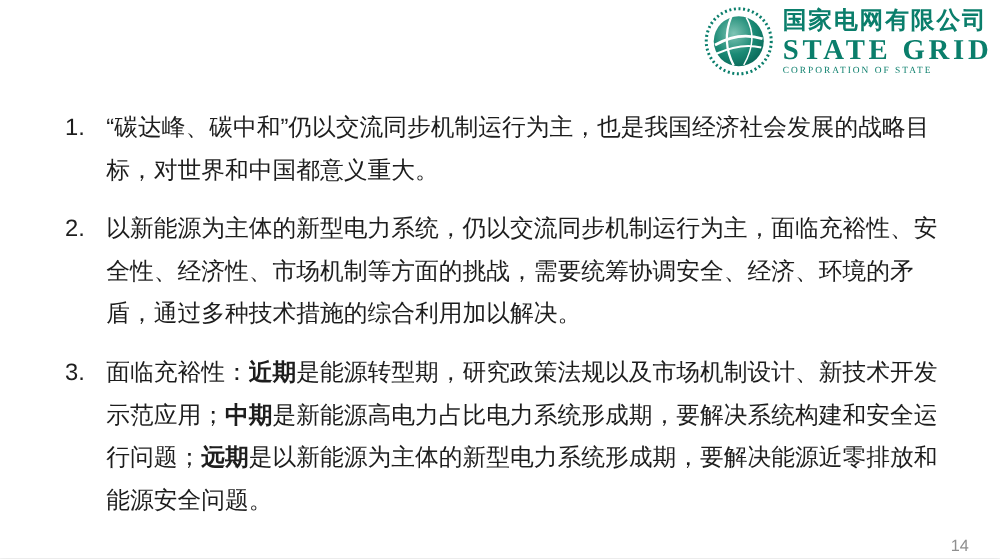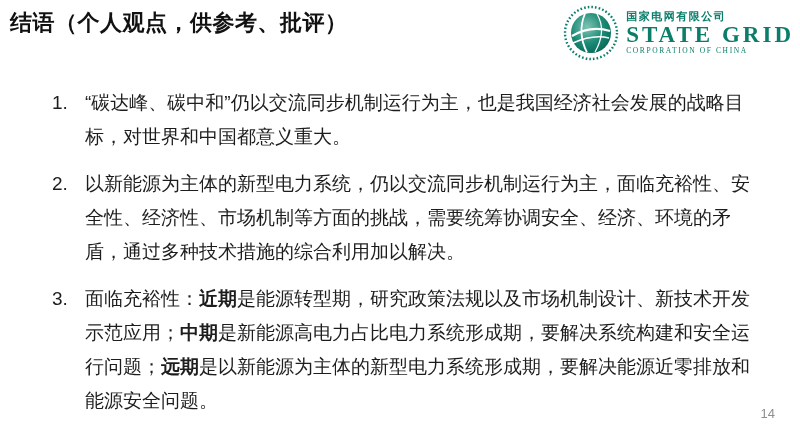--- a/index.html
+++ b/index.html
@@ -7,42 +7,41 @@
     position:relative; width:800px; height:447px; background:#ffffff;
     font-family:"Liberation Sans", sans-serif; overflow:hidden;
     box-shadow:0 0 4px rgba(0,0,0,.2);
   }
   .title {
     position:absolute; left:10px; top:8px; margin:0;
     font-size:22px; font-weight:bold; color:#111; letter-spacing:0.5px;
   }
   .logo { position:absolute; right:6px; top:5px; display:flex; align-items:center; gap:7px; }
   .logo-text { display:flex; flex-direction:column; line-height:1.15; }
-  .logo-cn { font-size:11px; font-weight:bold; letter-spacing:1.5px; }
+  .logo-cn { font-size:19px; font-weight:bold; letter-spacing:1.5px; }
   .logo-en { font-family:"Liberation Serif", serif; font-size:23px; font-weight:bold; letter-spacing:3px; line-height:1.05; }
   .logo-sub { font-size:7.5px; letter-spacing:1.6px; font-family:"Liberation Serif", serif; }
   .points {
     position:absolute; left:52px; top:86px; width:706px;
     margin:0; padding:0; list-style:none;
     font-size:19px; line-height:34px; color:#1d1d1d;
   }
   .points li { display:flex; margin-bottom:13px; }
   .num { flex:none; width:33px; }
   .ptext b { font-weight:bold; }
   .page-number {
-    position:absolute; right:25px; bottom:26px;
+    position:absolute; right:25px; bottom:3px;
     font-size:13px; color:#8f8f8f;
   }
 </style>
 </head>
 <body>
 
 <div class="slide">
 
-  <h1 class="title">结语（个人观点，供参考、批评）</h1>
 
   <div class="logo">
     <svg width="56" height="56" viewBox="0 0 56 56">
       <defs>
         <radialGradient id="sphereGrad" cx="40%" cy="35%" r="75%">
           <stop offset="0%" stop-color="#7fc4b4"></stop>
           <stop offset="55%" stop-color="#1b8a75"></stop>
           <stop offset="100%" stop-color="#066354"></stop>
         </radialGradient>
       </defs>
@@ -52,21 +51,21 @@
       <circle cx="28" cy="28" r="20" fill="url(#sphereGrad)"></circle>
 
       <path d="M9 31 Q 28 20 47 26" fill="none" stroke="#ffffff" stroke-width="2.2"></path>
       <path d="M10 38 Q 30 29 46 33" fill="none" stroke="#ffffff" stroke-width="1.6"></path>
       <path d="M22 8.5 Q 14 28 24 47.5" fill="none" stroke="#ffffff" stroke-width="1.8"></path>
       <path d="M34 9 Q 44 26 32 47" fill="none" stroke="#ffffff" stroke-width="1.2"></path>
     </svg>
     <div class="logo-text" style="color:#0A7E6B">
       <span class="logo-cn">国家电网有限公司</span>
       <span class="logo-en">STATE GRID</span>
-      <span class="logo-sub">CORPORATION OF CHINA</span>
+      <span class="logo-sub">CORPORATION OF STATE</span>
     </div>
   </div>
 
   <ol class="points" id="points">
       <li>
         <span class="num">1.</span>
         <span class="ptext"><span>“碳达峰、碳中和”仍以交流同步机制运行为主，也是我国经济社会发展的战略目标，对世界和中国都意义重大。</span></span>
       </li>
       <li>
         <span class="num">2.</span>

